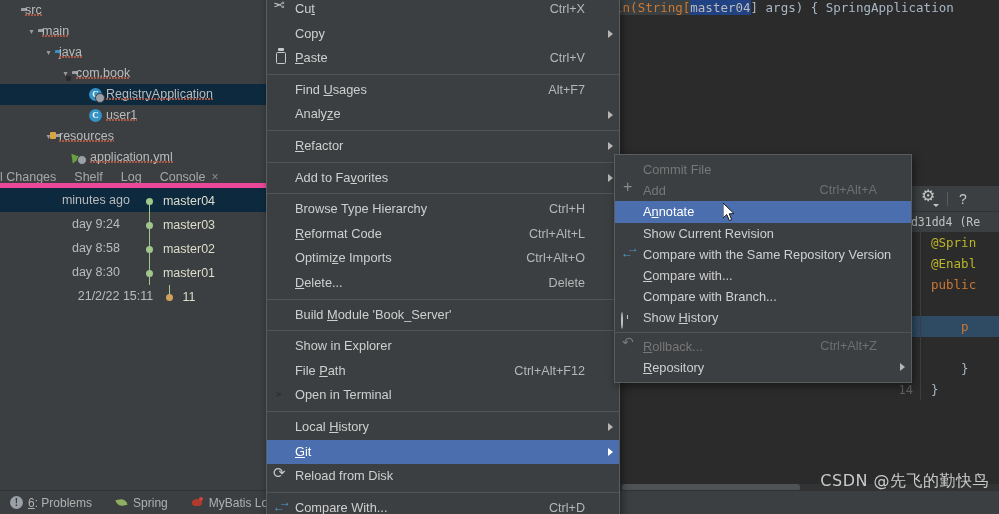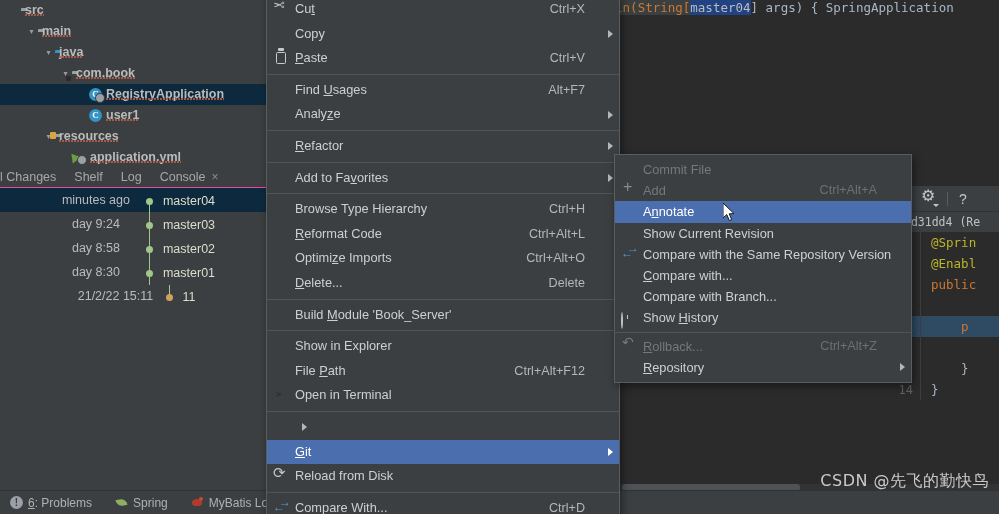--- a/index.html
+++ b/index.html
@@ -87,37 +87,37 @@
   }
   .ico-yml::before {
     content:''; position:absolute; left:0; top:1px; width:0; height:0;
     border-left: 9px solid #6a9f3d; border-top: 5px solid transparent; border-bottom: 5px solid transparent;
     transform: rotate(-8deg);
   }
   .ico-yml::after {
     content:''; position:absolute; right:-1px; bottom:-1px; width:8px; height:8px;
     border-radius:50%; background:#9aa0a6; border:1px solid #3c3f41;
   }
-  .squig { text-decoration: none; position: relative; font-weight: bold; }
+  .squig { text-decoration: none; position: relative; }
   .squig::after {
     content:''; position:absolute; left:0; right:0; bottom:1px; height:2px;
     background-image: radial-gradient(circle at 1px 1px, #b45c49 1px, transparent 1px);
     background-size: 3px 3px;
     background-repeat: repeat-x;
     opacity: .9;
   }
 
   
   .vcs-panel {
     position: absolute; left: 0; top: 166px; width: 266px; height: 324px;
     background: #3c3f41;
   }
   .vcs-tabs {
     position: relative; height: 22px; background: #3c3f41;
-    border-bottom: 1px solid #ec4899;
+    border-bottom: 5px solid #ec4899;
     white-space: nowrap; overflow: hidden;
   }
   .vcs-tab {
     display: inline-block; line-height: 22px; font-size: 12.5px;
     color: #a7a7a7; padding: 0 9px;
   }
   .vcs-tab.first { padding-left: 0; }
   .vcs-tab .x { color: #8a8a8a; margin-left: 6px; font-size: 12px; }
   .vcs-log { position: relative; height: 302px; background: #3c3f41; overflow: hidden; text-align: center; }
   .log-row {
@@ -530,20 +530,21 @@
           <span class="gi"><span class="gi-terminal"></span></span>
         </span>
         <span class="mi-label">Open in Terminal</span>
         <span class="mi-arrow"></span>
       </div>
       <div class="sep"></div>
       <div class="mi">
         <span class="mi-ico">
           <span class="gi"></span>
         </span>
+        <span class="mi-label">Local <span class="mnem">H</span>istory</span>
         <span class="mi-arrow">
           <i></i>
         </span>
       </div>
       <div class="mi sel">
         <span class="mi-ico">
           <span class="gi"></span>
         </span>
         <span class="mi-label"><span class="mnem">G</span>it</span>
         <span class="mi-arrow">

